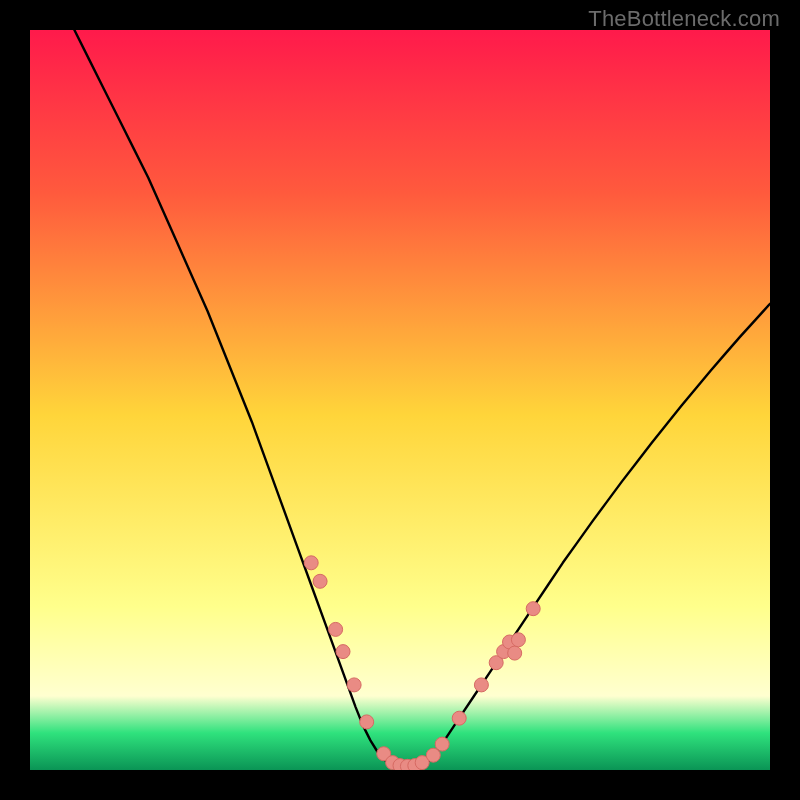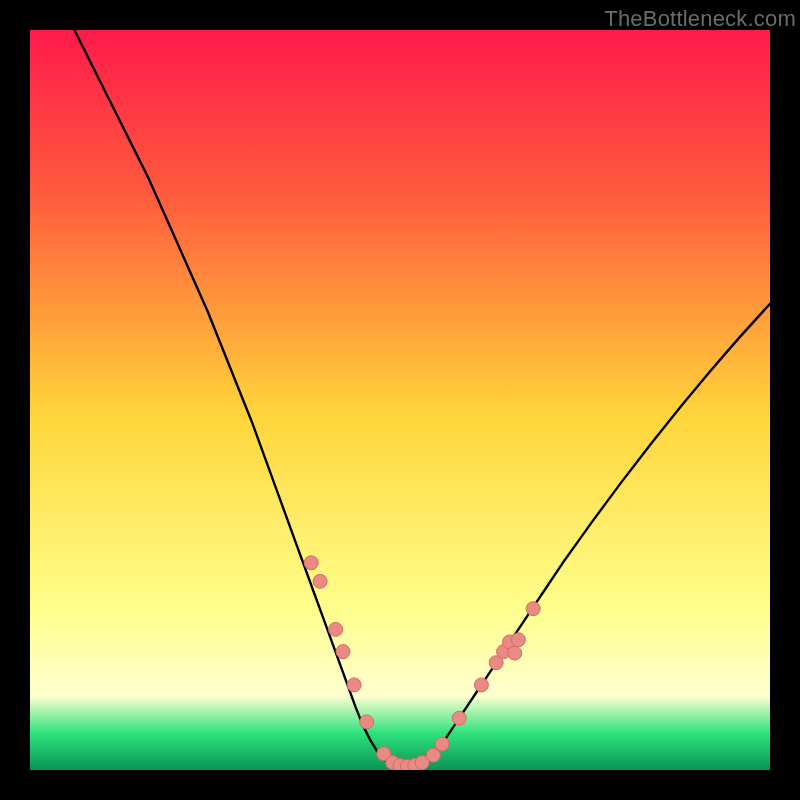--- a/index.html
+++ b/index.html
@@ -19,21 +19,21 @@
   .plot-area {
     position: absolute;
     left: 30px;
     top: 30px;
     width: 740px;
     height: 740px;
   }
   .watermark {
     position: absolute;
     top: 6px;
-    right: 4px;
+    right: 20px;
     font-family: Arial, Helvetica, sans-serif;
     font-size: 22px;
     font-weight: 500;
     color: #6b6b6b;
     letter-spacing: 0.2px;
     z-index: 10;
   }
   svg { display:block; }
 </style>
 </head>

